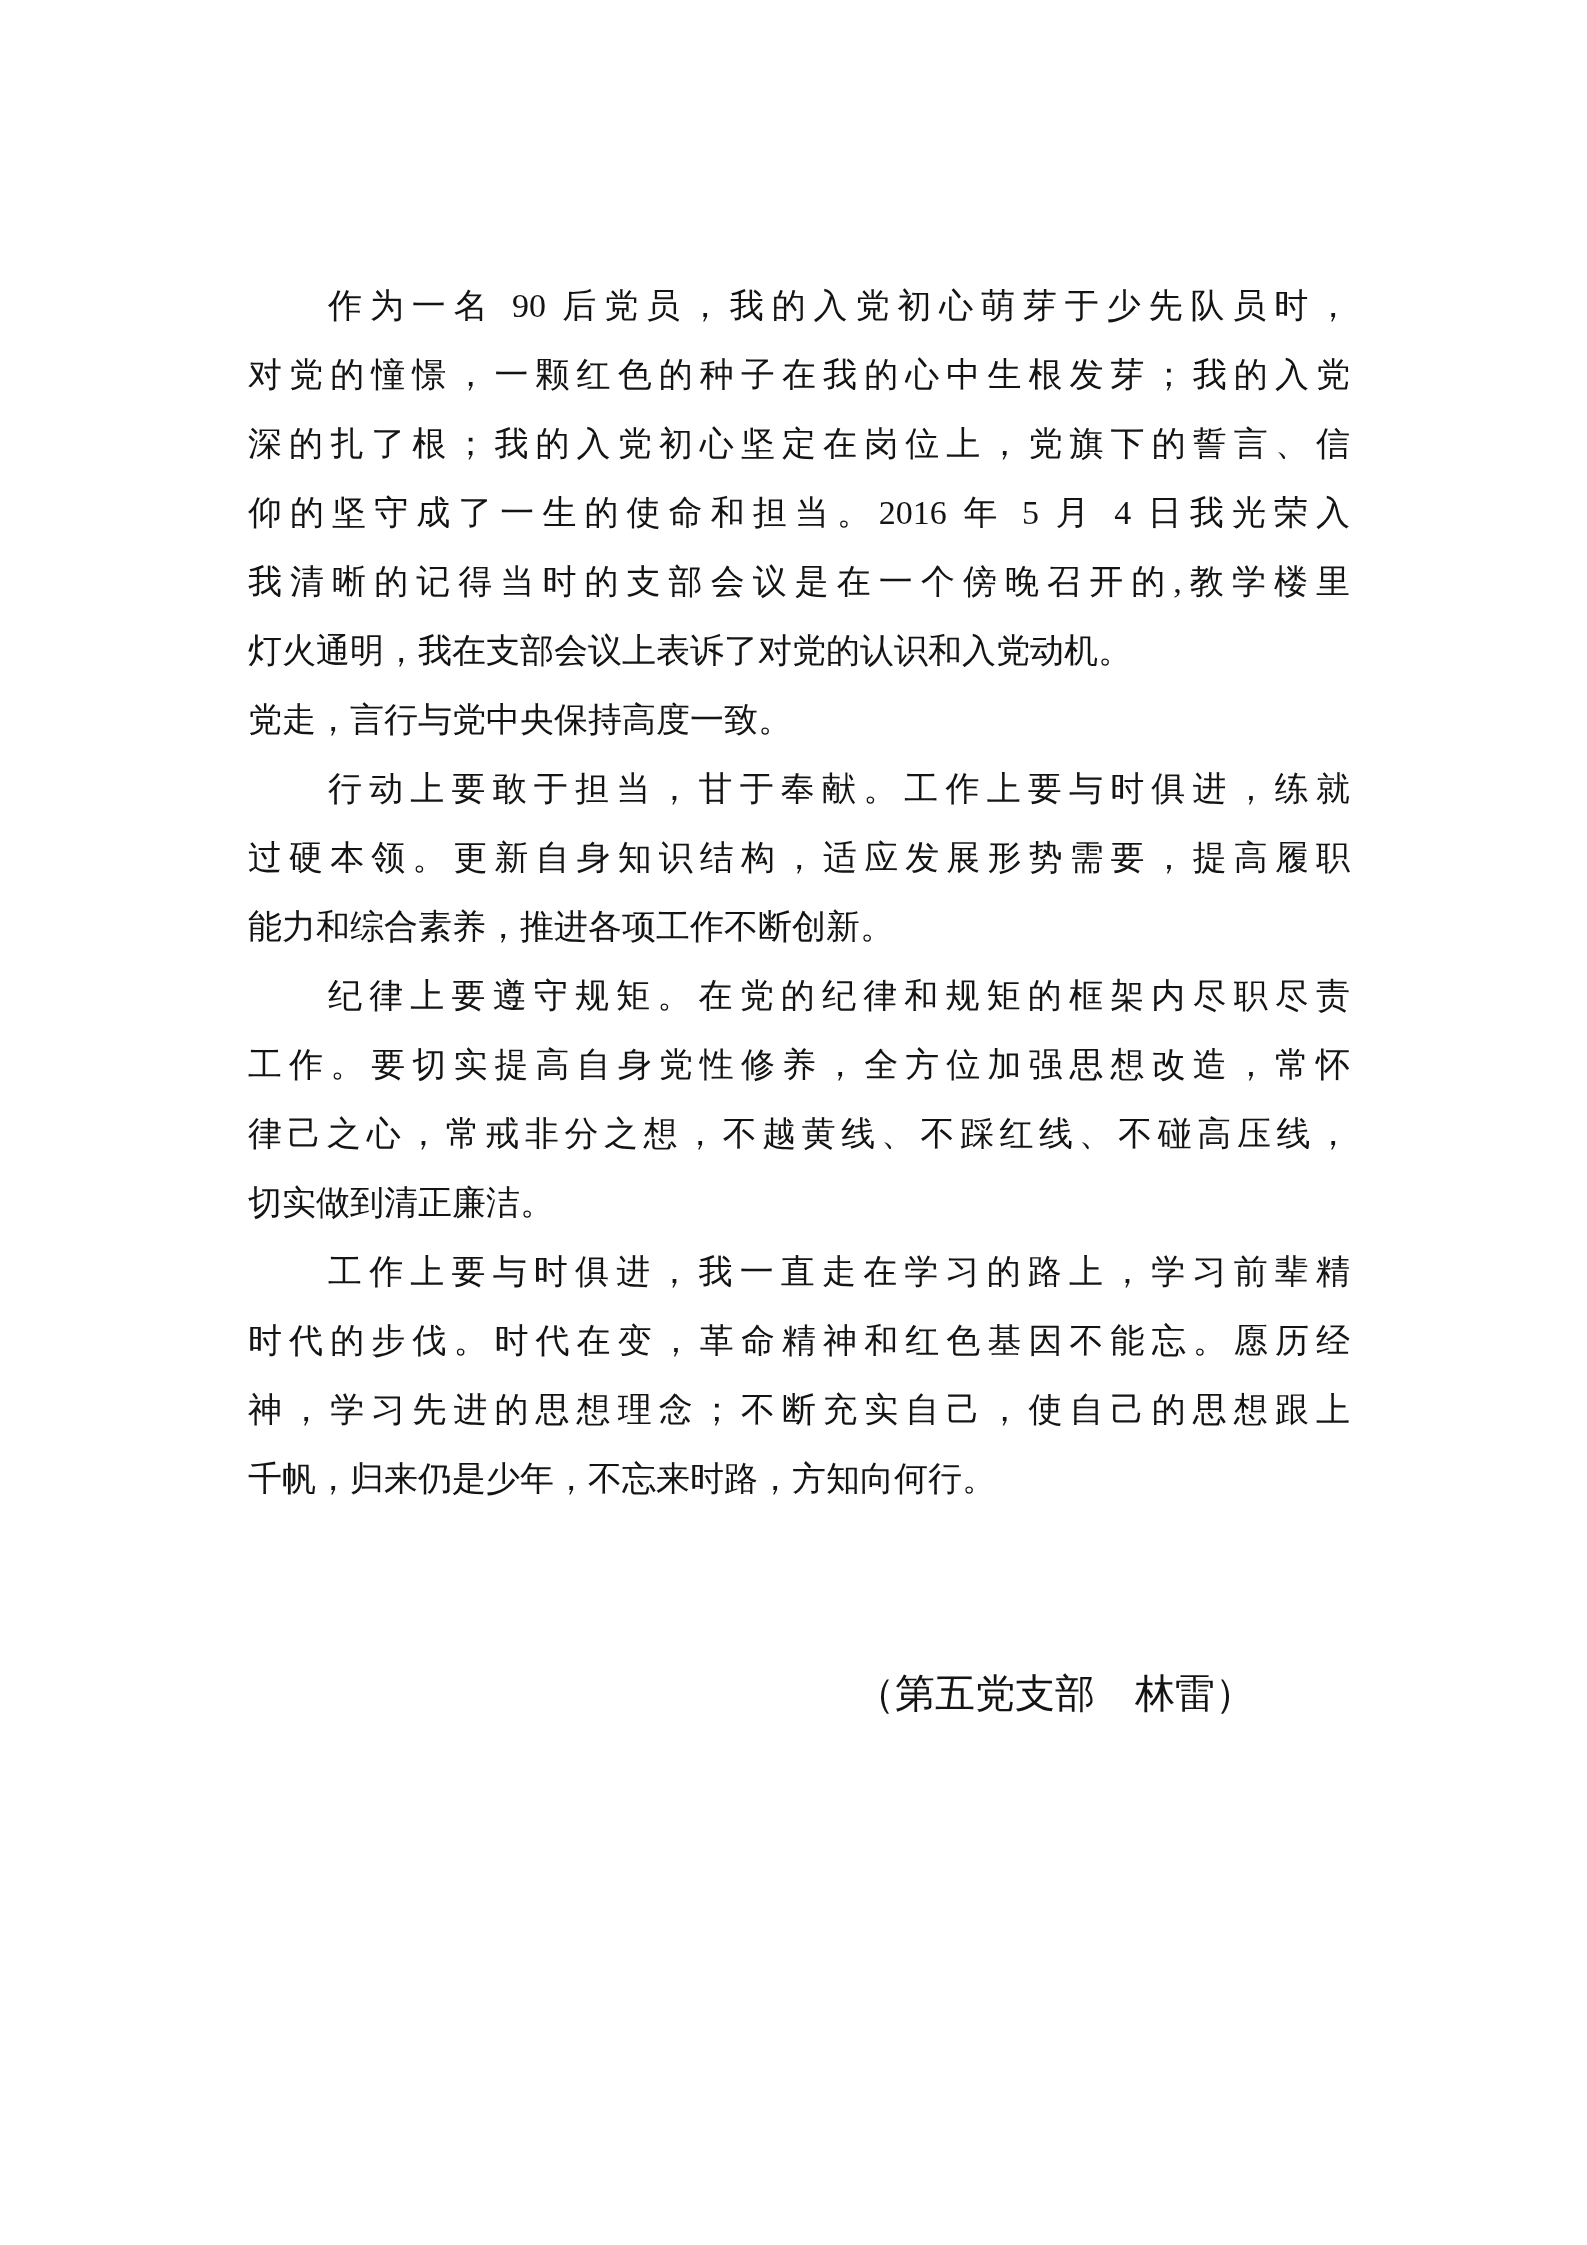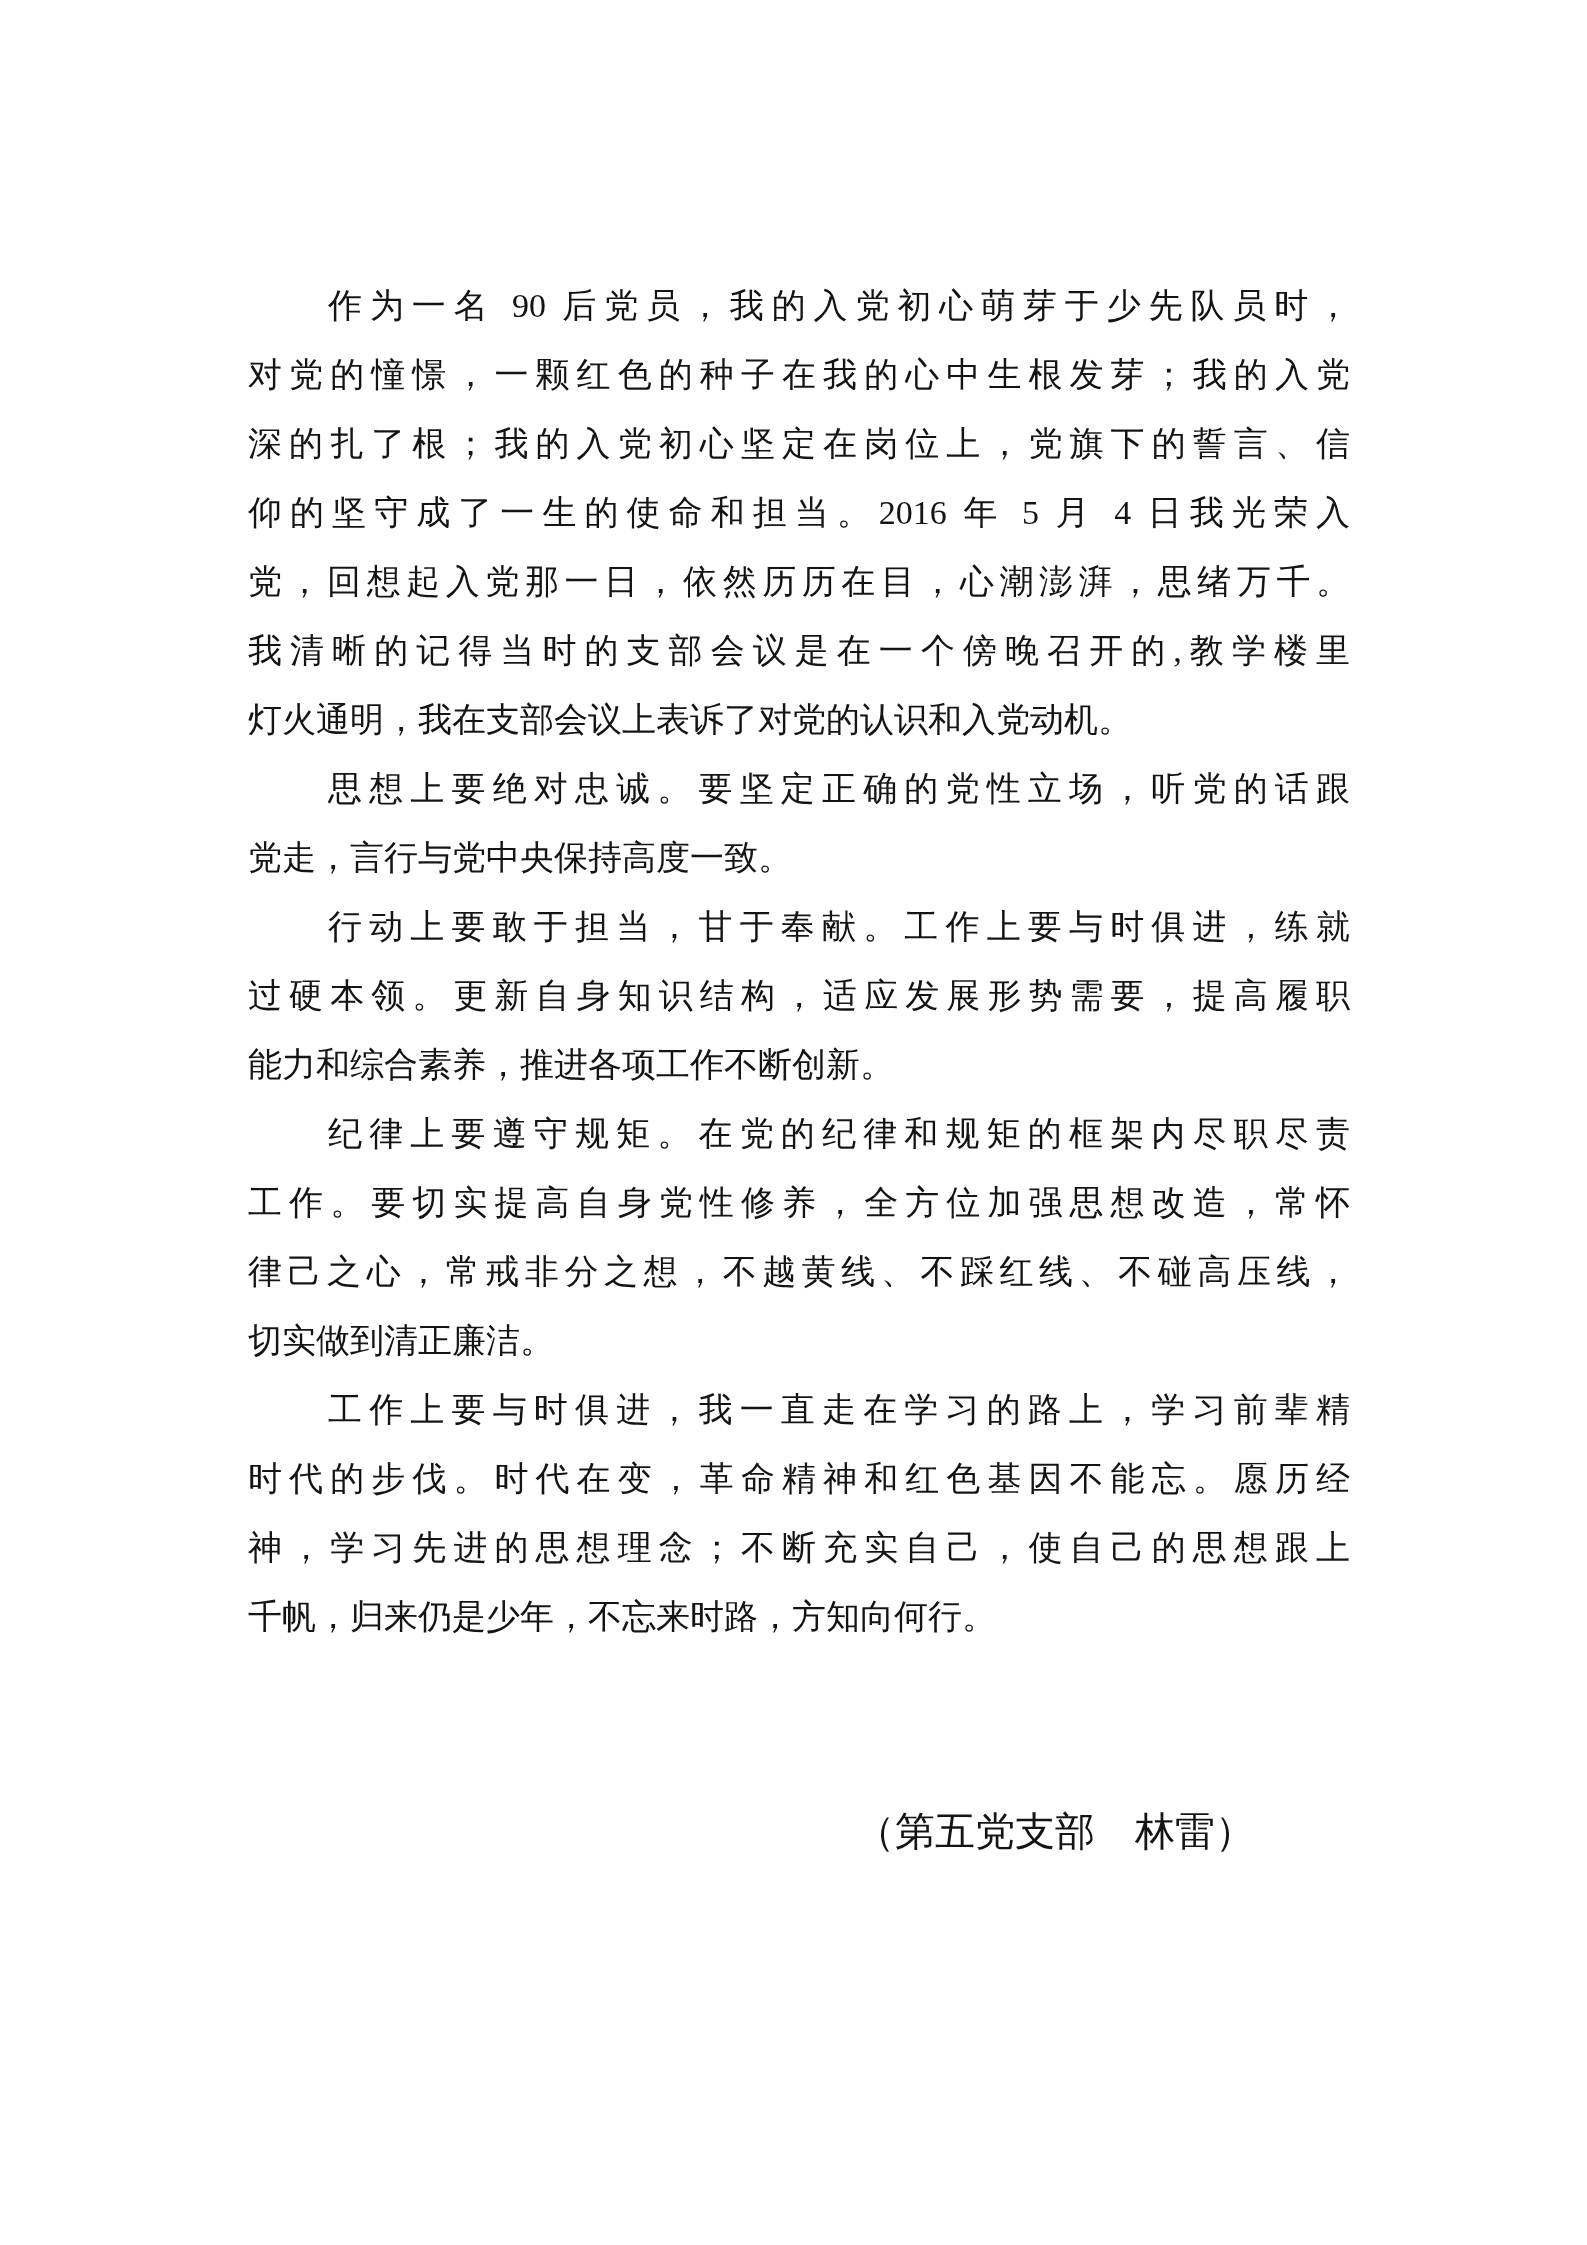--- a/index.html
+++ b/index.html
@@ -54,26 +54,24 @@
 <body>
 
 <div class="page">
   <div class="doc-body" id="doc-body">
 
     <div class="paragraph">
         <div class="line indent fill">作为一名 90 后党员，我的入党初心萌芽于少先队员时，</div>
         <div class="line fill">对党的憧憬，一颗红色的种子在我的心中生根发芽；我的入党</div>
         <div class="line fill">深的扎了根；我的入党初心坚定在岗位上，党旗下的誓言、信</div>
         <div class="line fill">仰的坚守成了一生的使命和担当。2016 年 5 月 4 日我光荣入</div>
-        <div class="line fill">党，回想起入党那一日，依然历历在目，心潮澎湃，思绪万千。</div>
         <div class="line fill">我清晰的记得当时的支部会议是在一个傍晚召开的,教学楼里</div>
         <div class="line">灯火通明，我在支部会议上表诉了对党的认识和入党动机。</div>
       </div>
       <div class="paragraph">
-        <div class="line indent fill">思想上要绝对忠诚。要坚定正确的党性立场，听党的话跟</div>
         <div class="line">党走，言行与党中央保持高度一致。</div>
       </div>
       <div class="paragraph">
         <div class="line indent fill">行动上要敢于担当，甘于奉献。工作上要与时俱进，练就</div>
         <div class="line fill">过硬本领。更新自身知识结构，适应发展形势需要，提高履职</div>
         <div class="line">能力和综合素养，推进各项工作不断创新。</div>
       </div>
       <div class="paragraph">
         <div class="line indent fill">纪律上要遵守规矩。在党的纪律和规矩的框架内尽职尽责</div>
         <div class="line fill">工作。要切实提高自身党性修养，全方位加强思想改造，常怀</div>

